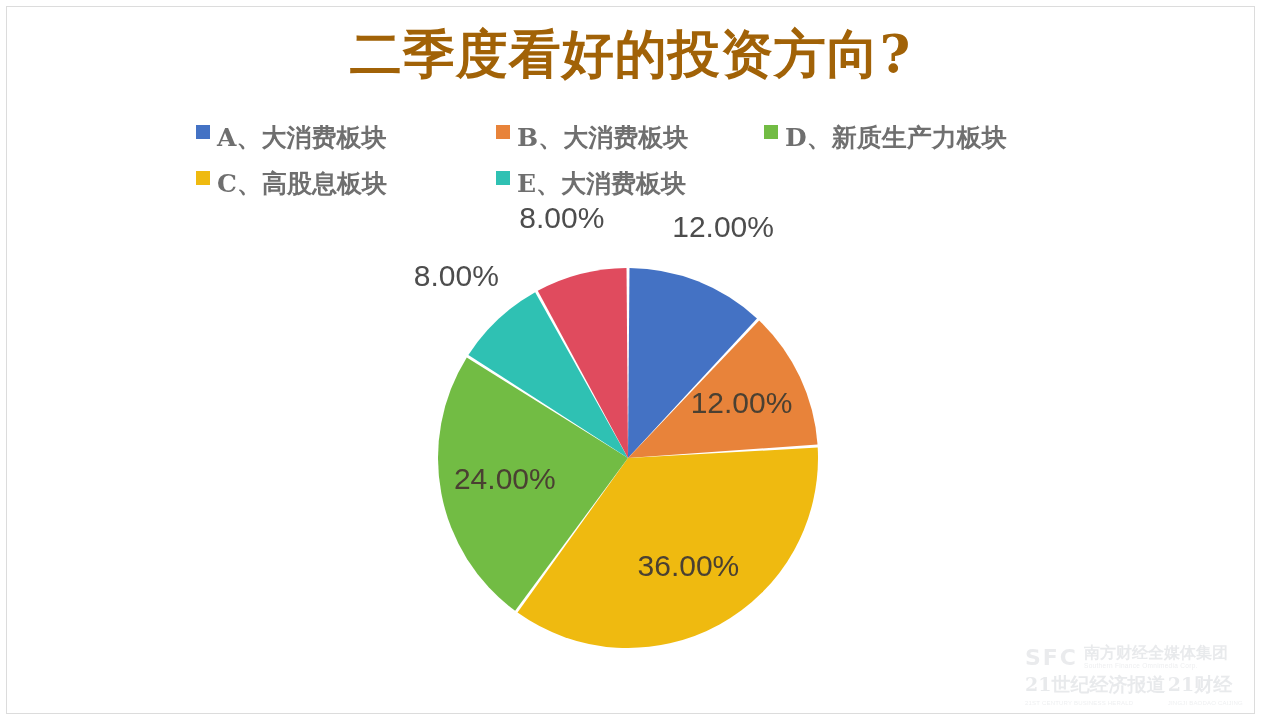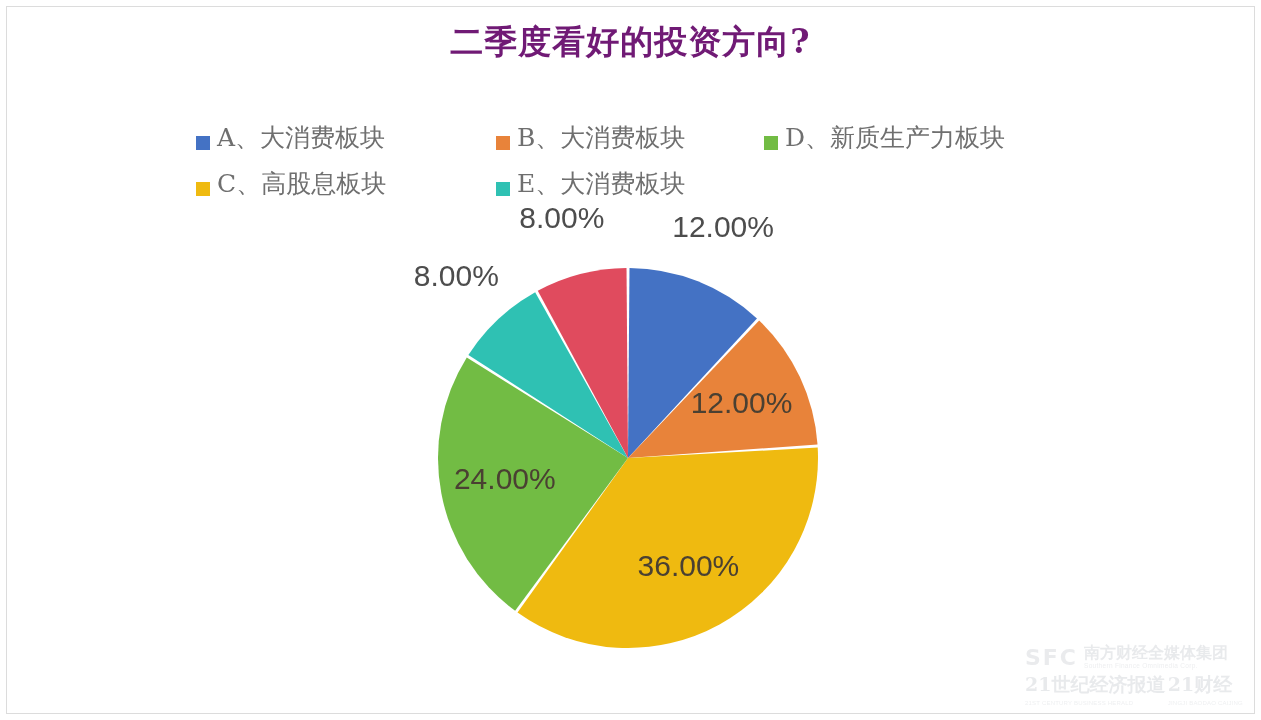--- a/index.html
+++ b/index.html
@@ -31,42 +31,43 @@
   }
 
   
   #chart-title {
     position: absolute;
     left: 0;
     top: 20px;
     width: 1261px;
     text-align: center;
     font-family: "DejaVu Serif", "Liberation Serif", serif;
-    font-size: 33px;
-    font-weight: 700;
-    color: #701a75;
+    font-size: 52px;
+    font-weight: 700;
+    color: #a16207;
     letter-spacing: 1px;
     white-space: nowrap;
   }
 
   
   #legend {
     position: absolute;
     left: 196px;
     top: 114px;
     width: 840px;
     display: grid;
     grid-template-columns: 300px 268px 272px;
     grid-auto-rows: 46px;
     align-items: center;
   }
   .legend-item {
     display: flex;
-    align-items: flex-end;
+    align-items: flex-start;
     white-space: nowrap;
+    font-weight: bold;
   }
   .legend-swatch {
     width: 14px;
     height: 14px;
     flex: 0 0 14px;
     margin-right: 7px;
     display: inline-block;
   }
   .legend-label {
     font-size: 25px;

